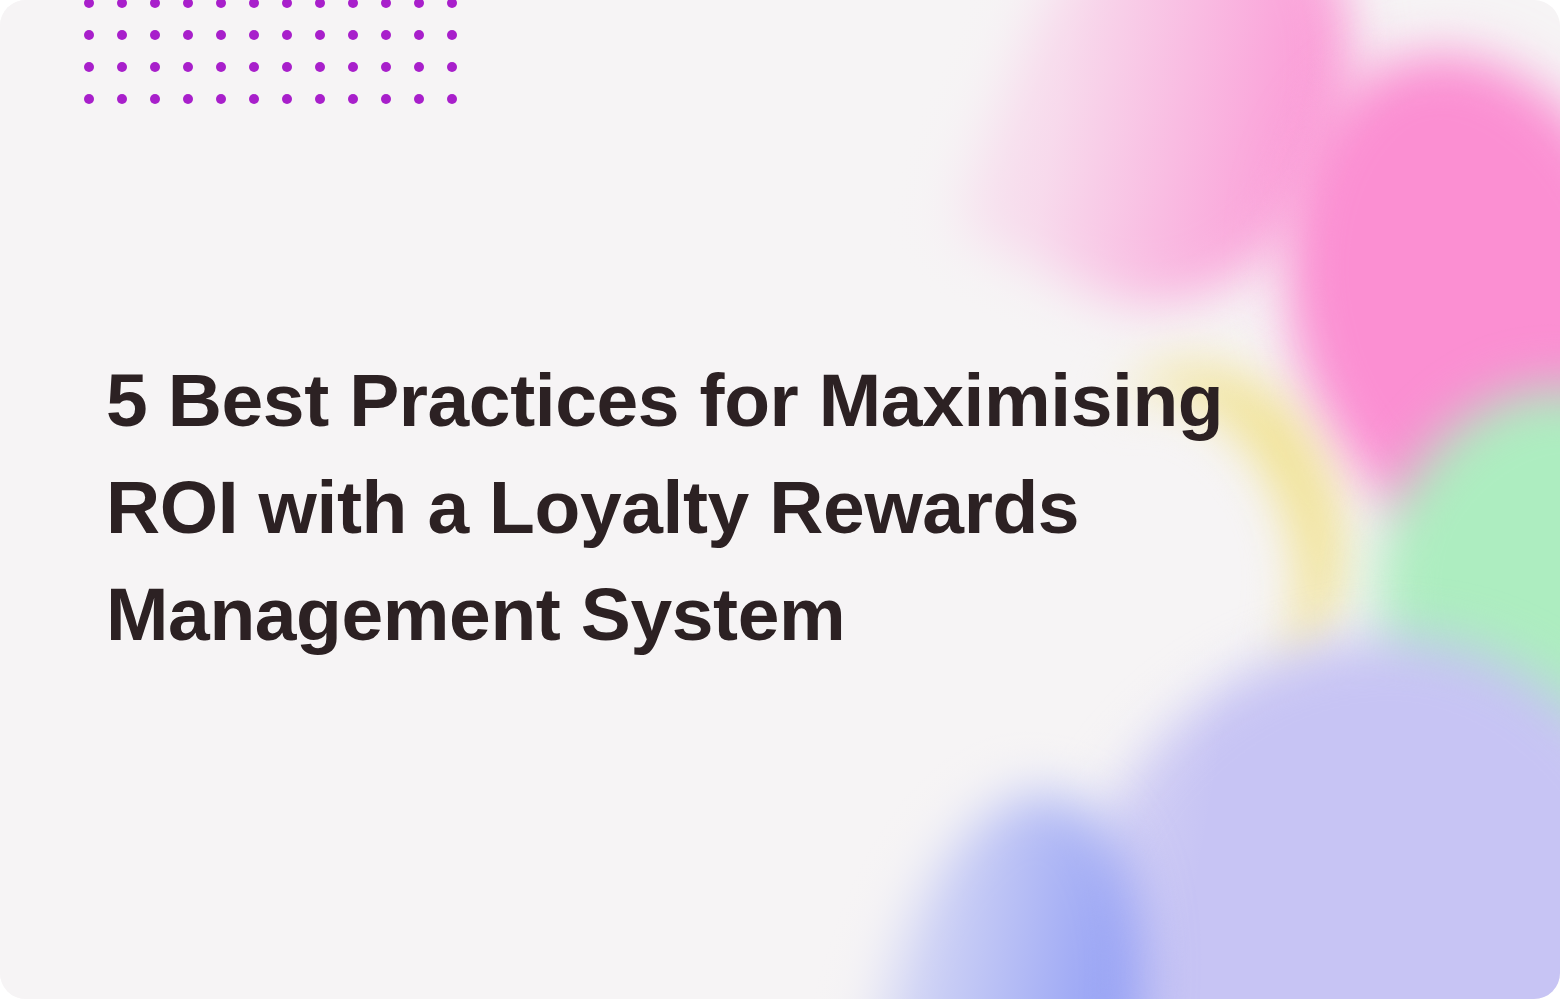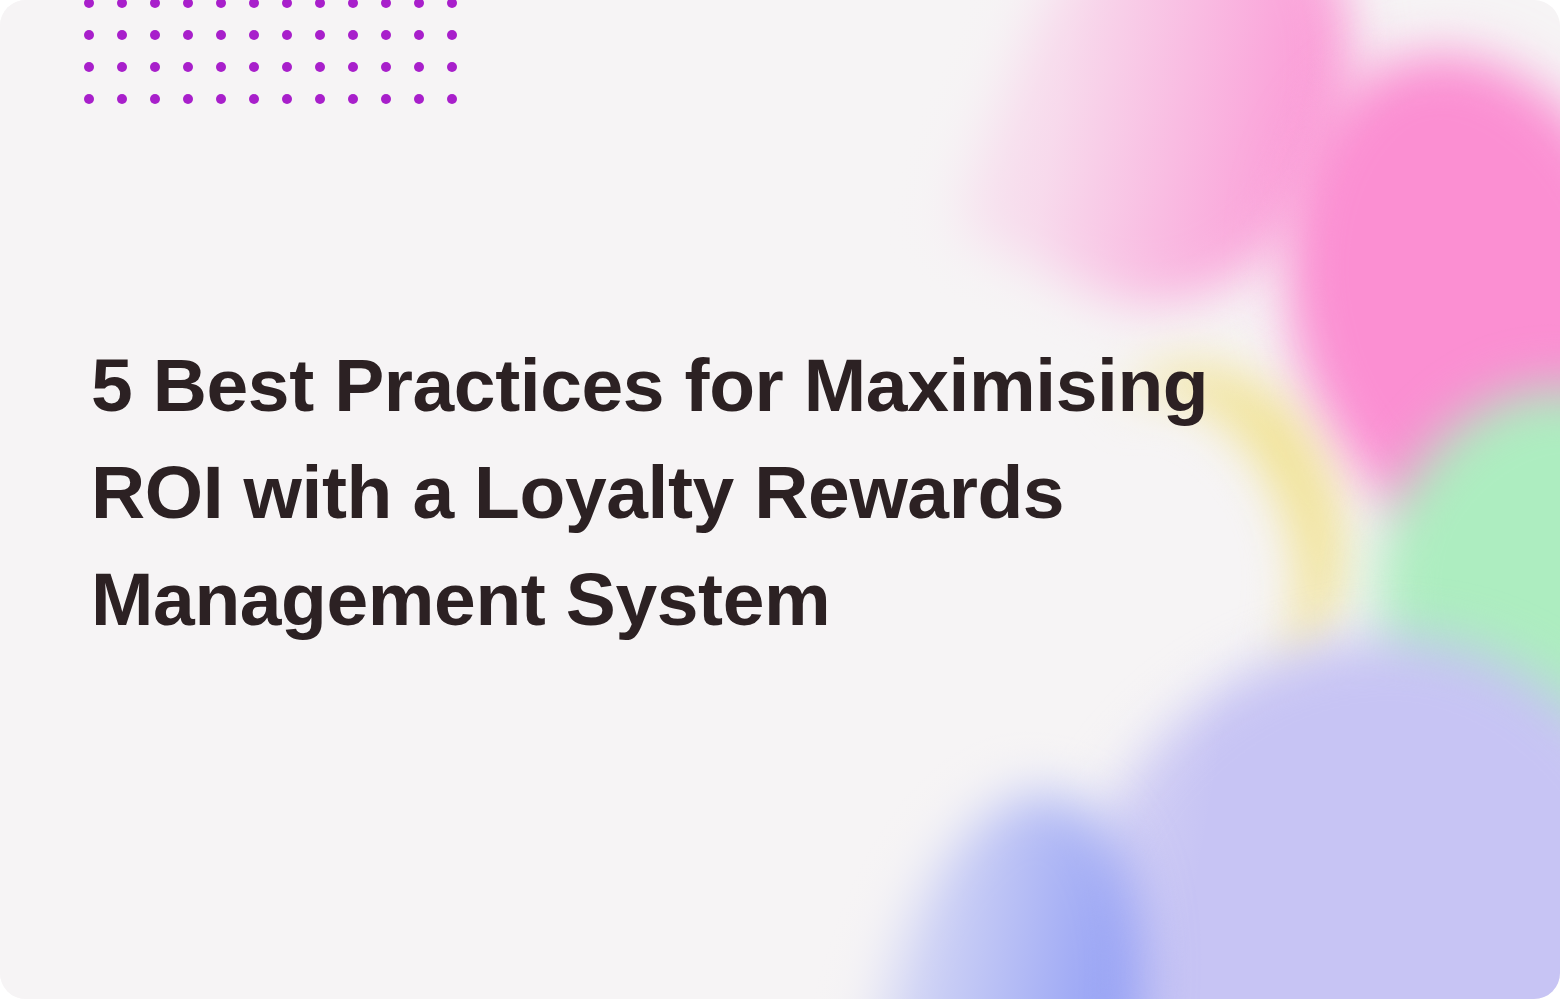--- a/index.html
+++ b/index.html
@@ -132,21 +132,21 @@
   }
 
   
   #heading-block {
     position: absolute;
     left: 91px;
     top: 332px;
     width: 1175px;
   }
   #page-title {
-    margin: 0;
+    margin: 15px;
     font-family: "Liberation Sans", sans-serif;
     font-size: 75px;
     line-height: 107px;
     font-weight: bold;
     letter-spacing: -0.4px;
     color: #2c2123;
     white-space: pre-line;
   }
 </style>
 </head>

